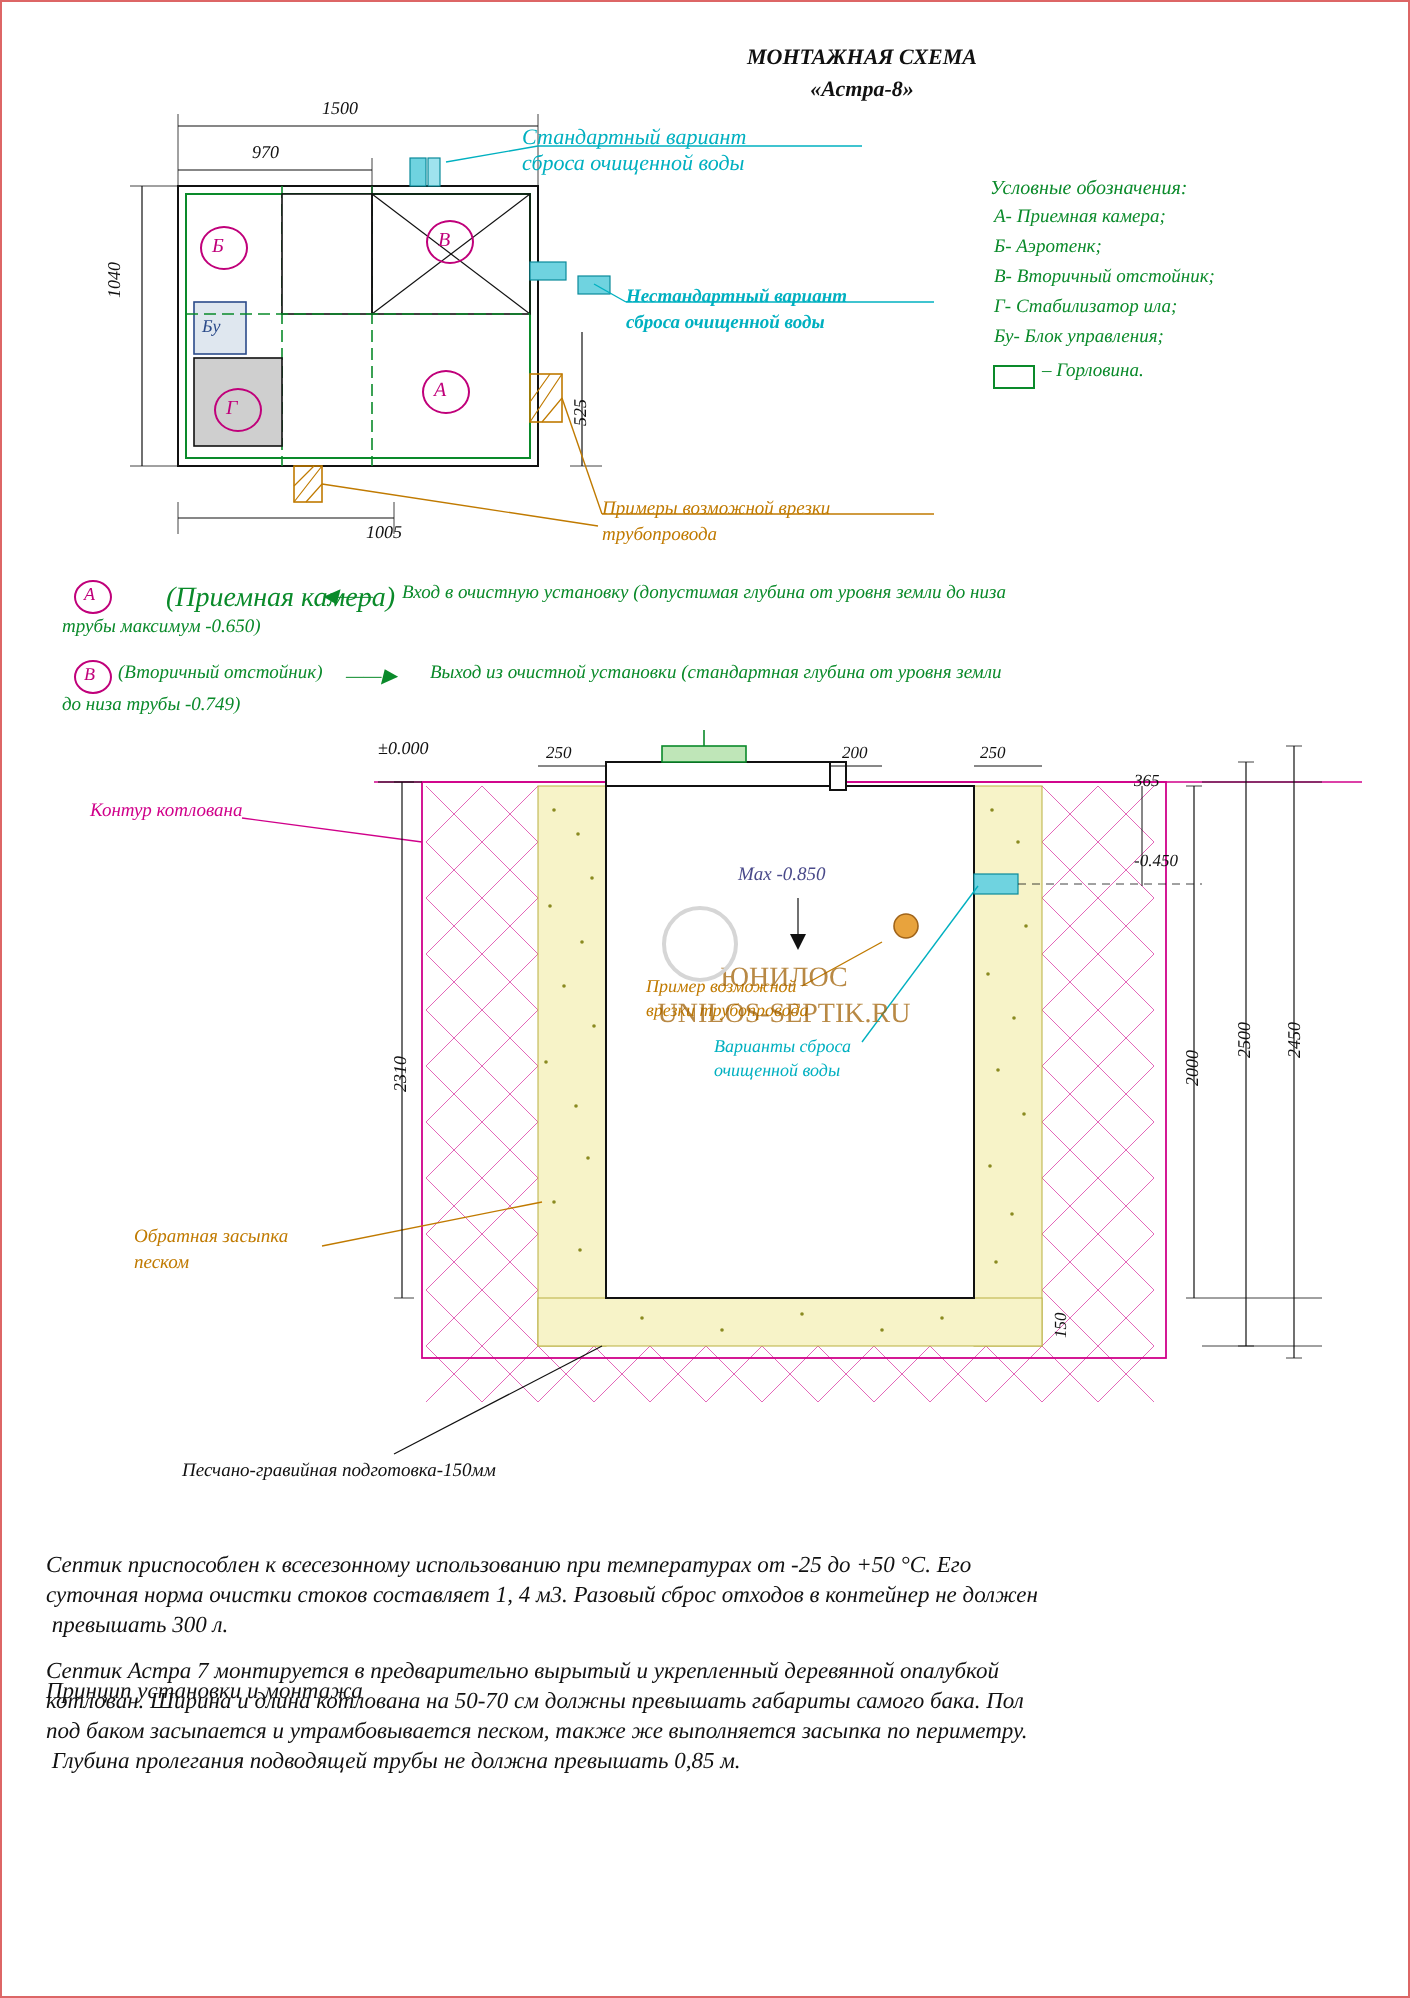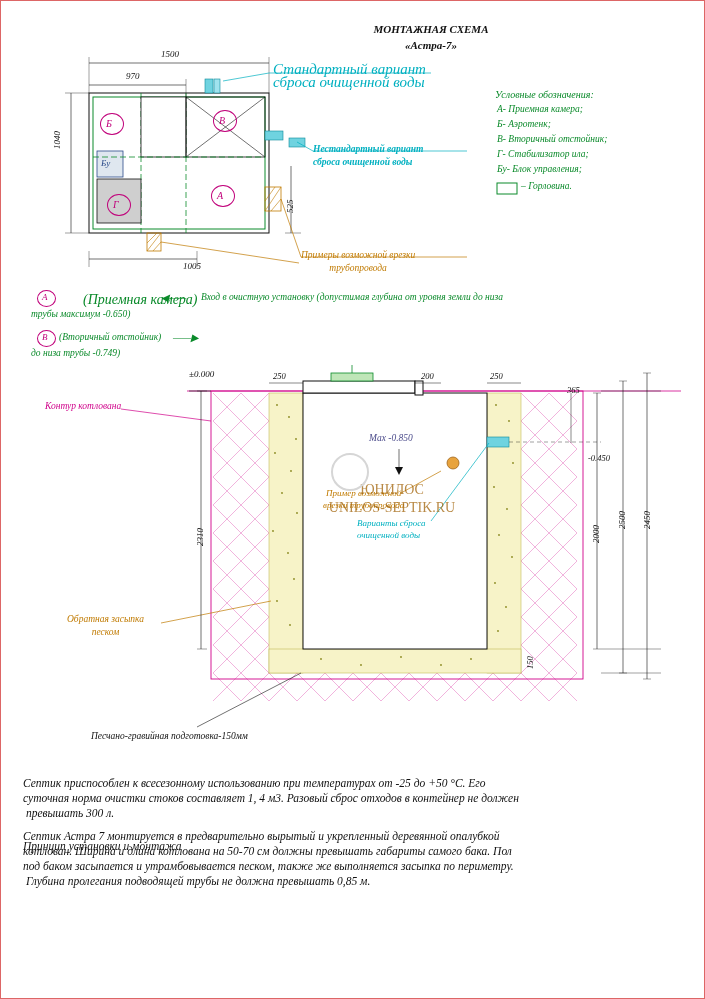--- a/index.html
+++ b/index.html
@@ -1,36 +1,36 @@
 <!DOCTYPE html>
 <html><head>
 <meta charset="utf-8">
 <style>
   html,body{margin:0;padding:0;background:#fff;}
   body{width:705px;height:999px;font-family:"Liberation Serif",serif;color:#111;}
   .page{position:relative;width:705px;height:999px;overflow:hidden;border:1px solid #d66;box-sizing:border-box;}
   .abs{position:absolute;}
   .t{font-family:"Liberation Serif",serif;font-style:italic;white-space:pre;}
   .cyan{color:#00b0c0;}
-  .orange{color:#c07a00;text-align:center;}
+  .orange{color:#c07a00;}
   .green{color:#0a8a2a;}
   .pink{color:#d0008a;}
   .blk{color:#111;}
   .title{font-weight:bold;font-style:italic;text-align:center;}
   svg{position:absolute;left:0;top:0;overflow:visible;}
   .body-text{font-family:"Liberation Serif",serif;font-style:italic;font-size:11.5px;line-height:15px;white-space:pre-wrap;}
   .wm{position:absolute;color:#a16207;opacity:.75;}
 </style>
 </head>
 <body>
 
 <div class="page">
 
   <div class="abs t title blk" style="left:300px;top:22px;width:260px;font-size:11px;">МОНТАЖНАЯ СХЕМА</div>
-  <div class="abs t title blk" style="left:300px;top:38px;width:260px;font-size:11px;">«Астра-7»</div>
+  <div class="abs t title blk" style="left:300px;top:38px;width:260px;font-size:11px;">«Астра-8»</div>
 
   <svg width="705" height="999">
 
     <rect x="88" y="92" width="180" height="140" fill="#ffffff" stroke="#111" stroke-width="1"></rect>
 
     <rect x="92" y="96" width="172" height="132" fill="none" stroke="#0a8a2a" stroke-width="1"></rect>
 
     <line x1="185" y1="92" x2="185" y2="232" stroke="#0a8a2a" stroke-width="0.8" stroke-dasharray="6,3"></line>
     <line x1="140" y1="92" x2="140" y2="232" stroke="#0a8a2a" stroke-width="0.8" stroke-dasharray="6,3"></line>
 
@@ -217,21 +217,21 @@
 
   <div class="abs t" style="left:216px;top:189px;font-size:10px;color:#c0007a;">А</div>
   <div class="abs" style="left:210px;top:184px;width:22px;height:20px;border:1px solid #c0007a;border-radius:50%;"></div>
 
   <div class="abs t blk" style="left:160px;top:48px;font-size:9px;">1500</div>
   <div class="abs t blk" style="left:125px;top:70px;font-size:9px;">970</div>
   <div class="abs t blk" style="left:51px;top:148px;font-size:9px;transform:rotate(-90deg);transform-origin:left top;">1040</div>
   <div class="abs t blk" style="left:284px;top:212px;font-size:9px;transform:rotate(-90deg);transform-origin:left top;">525</div>
   <div class="abs t blk" style="left:182px;top:260px;font-size:9px;">1005</div>
 
-  <div class="abs t cyan" style="left:272px;top:62px;font-size:15px;line-height:13px;">Стандартный вариант
+  <div class="abs t cyan" style="left:260px;top:62px;font-size:11px;line-height:13px;">Стандартный вариант
 сброса очищенной воды</div>
   <div class="abs t cyan" style="left:312px;top:142px;font-size:9.5px;line-height:13px;font-weight:bold;">Нестандартный вариант
 сброса очищенной воды</div>
   <div class="abs t orange" style="left:300px;top:248px;font-size:9.5px;line-height:13px;">Примеры возможной врезки
 трубопровода</div>
 
   <div class="abs t green" style="left:494px;top:88px;font-size:10px;">Условные обозначения:</div>
   <div class="abs t green" style="left:496px;top:103px;font-size:9.5px;">А- Приемная камера;</div>
   <div class="abs t green" style="left:496px;top:118px;font-size:9.5px;">Б- Аэротенк;</div>
   <div class="abs t green" style="left:496px;top:133px;font-size:9.5px;">В- Вторичный отстойник;</div>
@@ -243,28 +243,29 @@
   <div class="abs t" style="left:41px;top:291px;font-size:9px;color:#c0007a;">А</div>
   <div class="abs t green" style="left:58px;top:291px;font-size:14px;margin-left:24px;">(Приемная камера)</div>
   <div class="abs t green" style="left:200px;top:291px;font-size:9.5px;">Вход в очистную установку (допустимая глубина от уровня земли до низа</div>
   <div class="abs t green" style="left:30px;top:308px;font-size:9.5px;">трубы максимум -0.650)</div>
   <div class="abs t green" style="left:160px;top:291px;font-size:10px;">◀——</div>
 
   <div class="abs" style="left:36px;top:329px;width:17px;height:15px;border:1px solid #c0007a;border-radius:50%;"></div>
   <div class="abs t" style="left:41px;top:331px;font-size:9px;color:#c0007a;">В</div>
   <div class="abs t green" style="left:58px;top:331px;font-size:9.5px;">(Вторичный отстойник)</div>
   <div class="abs t green" style="left:172px;top:331px;font-size:10px;">——▶</div>
+  <div class="abs t green" style="left:214px;top:331px;font-size:9.5px;">Выход из очистной установки (стандартная глубина от уровня земли</div>
   <div class="abs t green" style="left:30px;top:347px;font-size:9.5px;">до низа трубы -0.749)</div>
 
   <div class="abs t blk" style="left:188px;top:368px;font-size:9px;">±0.000</div>
   <div class="abs t blk" style="left:272px;top:370px;font-size:8.5px;">250</div>
   <div class="abs t blk" style="left:420px;top:370px;font-size:8.5px;">200</div>
   <div class="abs t blk" style="left:489px;top:370px;font-size:8.5px;">250</div>
   <div class="abs t blk" style="left:566px;top:384px;font-size:8.5px;">365</div>
-  <div class="abs t blk" style="left:566px;top:452px;font-size:8.5px;margin-left:21px;">-0.450</div>
+  <div class="abs t blk" style="left:566px;top:424px;font-size:8.5px;">-0.450</div>
   <div class="abs t blk" style="left:368px;top:432px;font-size:9.5px;color:#4a4a8a;">Max -0.850</div>
   <div class="abs t blk" style="left:194px;top:545px;font-size:9px;transform:rotate(-90deg);transform-origin:left top;">2310</div>
   <div class="abs t blk" style="left:590px;top:542px;font-size:9px;transform:rotate(-90deg);transform-origin:left top;">2000</div>
   <div class="abs t blk" style="left:616px;top:528px;font-size:9px;transform:rotate(-90deg);transform-origin:left top;">2500</div>
   <div class="abs t blk" style="left:641px;top:528px;font-size:9px;transform:rotate(-90deg);transform-origin:left top;">2450</div>
   <div class="abs t blk" style="left:524px;top:668px;font-size:8.5px;transform:rotate(-90deg);transform-origin:left top;">150</div>
 
   <div class="abs t pink" style="left:44px;top:400px;font-size:9.5px;">Контур котлована</div>
   <div class="abs t orange" style="left:322px;top:486px;font-size:9px;line-height:12px;">Пример возможной
 врезки трубопровода</div>

